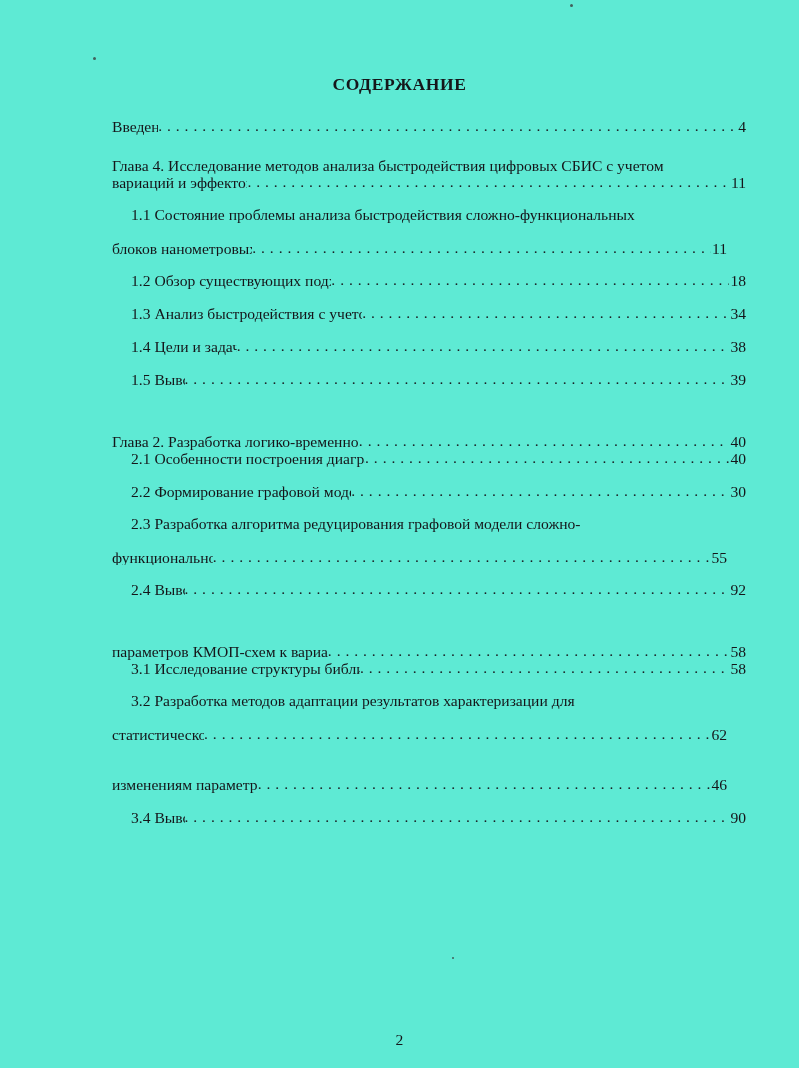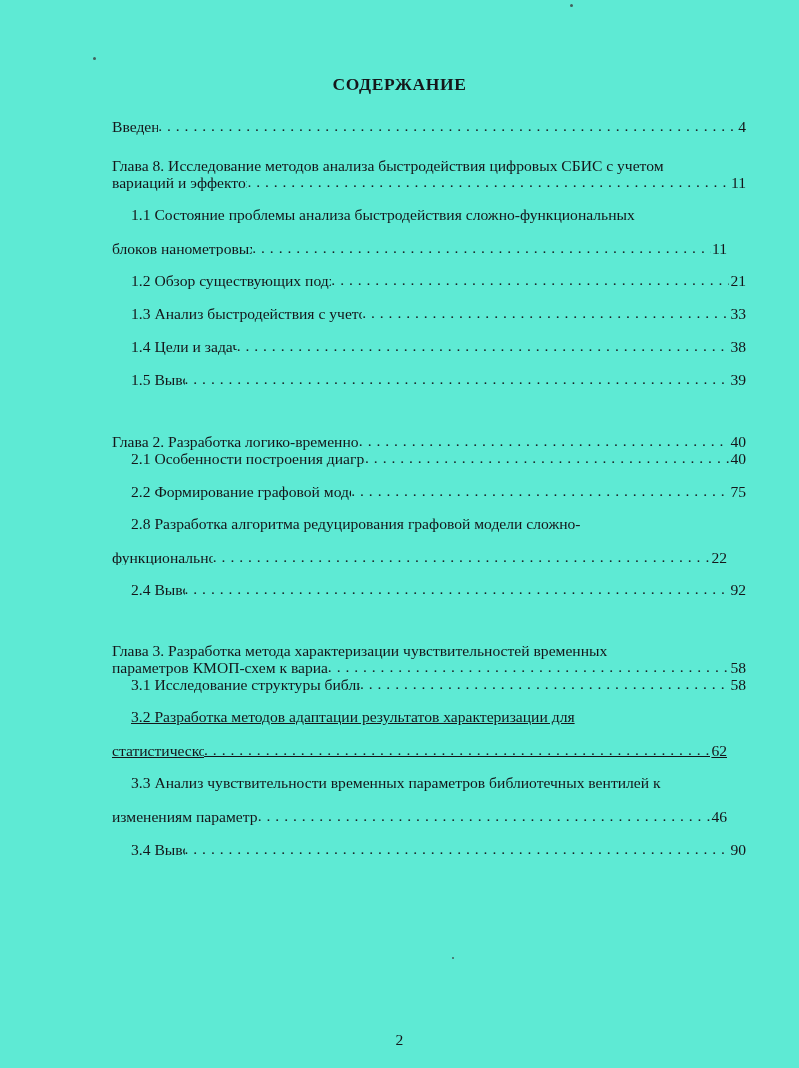--- a/index.html
+++ b/index.html
@@ -114,21 +114,21 @@
       <div class="entry lvl-0" style="display: block;">
         <div class="row">
           <span class="label">Введение </span>
           <span class="leader">. . . . . . . . . . . . . . . . . . . . . . . . . . . . . . . . . . . . . . . . . . . . . . . . . . . . . . . . . . . . . . . . . . . . . . . . . . . . . . . . . . . . . . . . . . </span>
           <span class="pageno">4</span>
         </div>
       </div>
       <div style="height: 23px;"></div>
       <div class="entry lvl-0" style="display: block;">
         <div class="row plain">
-          <span class="label">Глава 8. Исследование методов анализа быстродействия цифровых СБИС с учетом</span>
+          <span class="label">Глава 4. Исследование методов анализа быстродействия цифровых СБИС с учетом</span>
         </div>
         <div class="row">
           <span class="label">вариаций и эффектов деградации </span>
           <span class="leader">. . . . . . . . . . . . . . . . . . . . . . . . . . . . . . . . . . . . . . . . . . . . . . . . . . . . . . . . . . . . . . . . . . . . . . . . . . . . . . . . . . . . . . . . . . </span>
           <span class="pageno">11</span>
         </div>
       </div>
       <div style="height: 16px;"></div>
       <div class="entry lvl-1" style="display: block;">
         <div class="row plain">
@@ -138,29 +138,29 @@
           <span class="label">блоков нанометровых КМОП СБИС</span>
           <span class="leader">. . . . . . . . . . . . . . . . . . . . . . . . . . . . . . . . . . . . . . . . . . . . . . . . . . . . . . . . . . . . . . . . . . . . . . . . . . . . . . . . . . . . . . . . . . </span>
           <span class="pageno">11</span>
         </div>
       </div>
       <div style="height: 16px;"></div>
       <div class="entry lvl-1" style="display: block;">
         <div class="row">
           <span class="label">1.2 Обзор существующих подходов к статическому анализу </span>
           <span class="leader">. . . . . . . . . . . . . . . . . . . . . . . . . . . . . . . . . . . . . . . . . . . . . . . . . . . . . . . . . . . . . . . . . . . . . . . . . . . . . . . . . . . . . . . . . . </span>
-          <span class="pageno">21</span>
+          <span class="pageno">18</span>
         </div>
       </div>
       <div style="height: 16px;"></div>
       <div class="entry lvl-1" style="display: block;">
         <div class="row">
           <span class="label">1.3 Анализ быстродействия с учетом деградации транзисторов во времени </span>
           <span class="leader">. . . . . . . . . . . . . . . . . . . . . . . . . . . . . . . . . . . . . . . . . . . . . . . . . . . . . . . . . . . . . . . . . . . . . . . . . . . . . . . . . . . . . . . . . . </span>
-          <span class="pageno">33</span>
+          <span class="pageno">34</span>
         </div>
       </div>
       <div style="height: 16px;"></div>
       <div class="entry lvl-1" style="display: block;">
         <div class="row">
           <span class="label">1.4 Цели и задачи работы </span>
           <span class="leader">. . . . . . . . . . . . . . . . . . . . . . . . . . . . . . . . . . . . . . . . . . . . . . . . . . . . . . . . . . . . . . . . . . . . . . . . . . . . . . . . . . . . . . . . . . </span>
           <span class="pageno">38</span>
         </div>
       </div>
@@ -185,76 +185,70 @@
           <span class="label">2.1 Особенности построения диаграмм двоичных решений для КМОП-схем</span>
           <span class="leader">. . . . . . . . . . . . . . . . . . . . . . . . . . . . . . . . . . . . . . . . . . . . . . . . . . . . . . . . . . . . . . . . . . . . . . . . . . . . . . . . . . . . . . . . . . </span>
           <span class="pageno">40</span>
         </div>
       </div>
       <div style="height: 16px;"></div>
       <div class="entry lvl-1" style="display: block;">
         <div class="row">
           <span class="label">2.2 Формирование графовой модели сложно-функционального блока </span>
           <span class="leader">. . . . . . . . . . . . . . . . . . . . . . . . . . . . . . . . . . . . . . . . . . . . . . . . . . . . . . . . . . . . . . . . . . . . . . . . . . . . . . . . . . . . . . . . . . </span>
-          <span class="pageno">75</span>
-        </div>
-      </div>
-      <div style="height: 16px;"></div>
-      <div class="entry lvl-1" style="display: block;">
-        <div class="row plain">
-          <span class="label">2.8 Разработка алгоритма редуцирования графовой модели сложно-</span>
+          <span class="pageno">30</span>
+        </div>
+      </div>
+      <div style="height: 16px;"></div>
+      <div class="entry lvl-1" style="display: block;">
+        <div class="row plain">
+          <span class="label">2.3 Разработка алгоритма редуцирования графовой модели сложно-</span>
         </div>
         <div class="row" style="margin-left: -19px; margin-top: 17px;">
           <span class="label">функционального блока </span>
           <span class="leader">. . . . . . . . . . . . . . . . . . . . . . . . . . . . . . . . . . . . . . . . . . . . . . . . . . . . . . . . . . . . . . . . . . . . . . . . . . . . . . . . . . . . . . . . . . </span>
-          <span class="pageno">22</span>
+          <span class="pageno">55</span>
         </div>
       </div>
       <div style="height: 16px;"></div>
       <div class="entry lvl-1" style="display: block;">
         <div class="row">
           <span class="label">2.4 Выводы</span>
           <span class="leader">. . . . . . . . . . . . . . . . . . . . . . . . . . . . . . . . . . . . . . . . . . . . . . . . . . . . . . . . . . . . . . . . . . . . . . . . . . . . . . . . . . . . . . . . . . </span>
           <span class="pageno">92</span>
         </div>
       </div>
       <div style="height: 45px;"></div>
       <div class="entry lvl-0" style="display: block;">
-        <div class="row plain">
-          <span class="label">Глава 3. Разработка метода характеризации чувствительностей временных</span>
-        </div>
         <div class="row">
           <span class="label">параметров КМОП-схем к вариациям параметров транзисторов</span>
           <span class="leader">. . . . . . . . . . . . . . . . . . . . . . . . . . . . . . . . . . . . . . . . . . . . . . . . . . . . . . . . . . . . . . . . . . . . . . . . . . . . . . . . . . . . . . . . . . </span>
           <span class="pageno">58</span>
         </div>
       </div>
       <div class="entry lvl-1" style="display: block;">
         <div class="row">
           <span class="label">3.1 Исследование структуры библиотек стандартных цифровых вентилей </span>
           <span class="leader">. . . . . . . . . . . . . . . . . . . . . . . . . . . . . . . . . . . . . . . . . . . . . . . . . . . . . . . . . . . . . . . . . . . . . . . . . . . . . . . . . . . . . . . . . . </span>
           <span class="pageno">58</span>
         </div>
       </div>
       <div style="height: 16px;"></div>
-      <div class="entry lvl-1" style="display: block; text-decoration: underline;">
+      <div class="entry lvl-1" style="display: block;">
         <div class="row plain">
           <span class="label">3.2 Разработка методов адаптации результатов характеризации для</span>
         </div>
         <div class="row" style="margin-left: -19px; margin-top: 17px;">
           <span class="label">статистического СВА</span>
           <span class="leader">. . . . . . . . . . . . . . . . . . . . . . . . . . . . . . . . . . . . . . . . . . . . . . . . . . . . . . . . . . . . . . . . . . . . . . . . . . . . . . . . . . . . . . . . . . </span>
           <span class="pageno">62</span>
         </div>
       </div>
       <div style="height: 16px;"></div>
       <div class="entry lvl-1" style="display: block;">
-        <div class="row plain">
-          <span class="label">3.3 Анализ чувствительности временных параметров библиотечных вентилей к</span>
-        </div>
         <div class="row" style="margin-left: -19px; margin-top: 17px;">
           <span class="label">изменениям параметров транзисторов</span>
           <span class="leader">. . . . . . . . . . . . . . . . . . . . . . . . . . . . . . . . . . . . . . . . . . . . . . . . . . . . . . . . . . . . . . . . . . . . . . . . . . . . . . . . . . . . . . . . . . </span>
           <span class="pageno">46</span>
         </div>
       </div>
       <div style="height: 16px;"></div>
       <div class="entry lvl-1" style="display: block;">
         <div class="row">
           <span class="label">3.4 Выводы</span>

